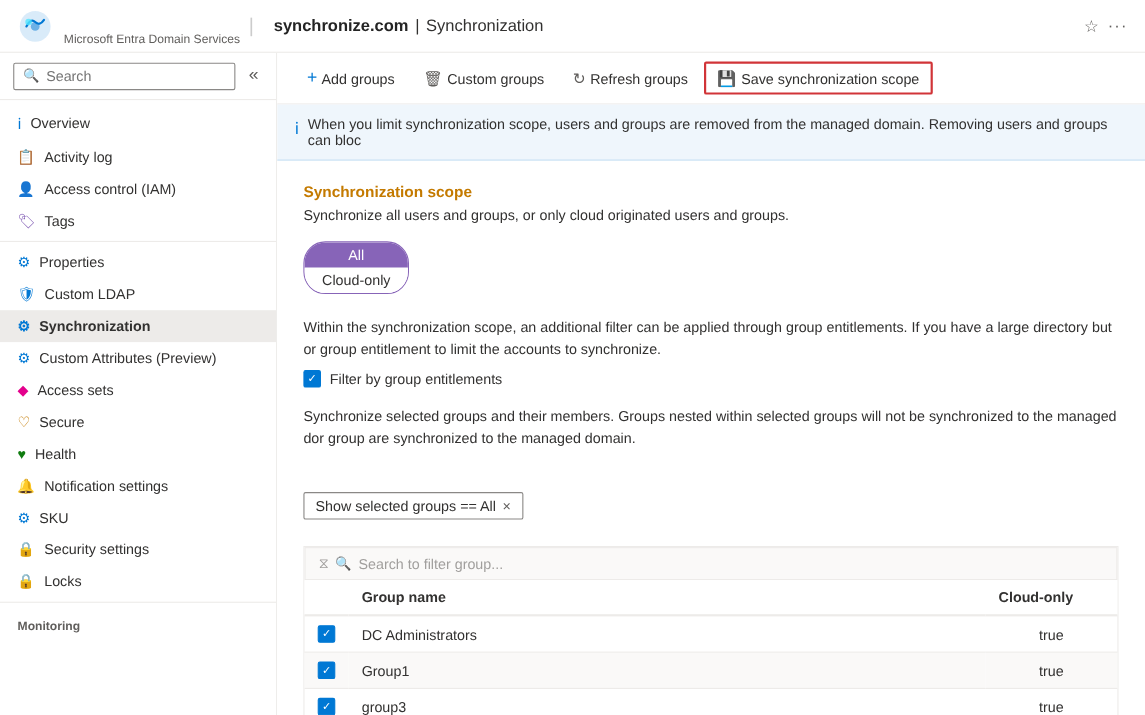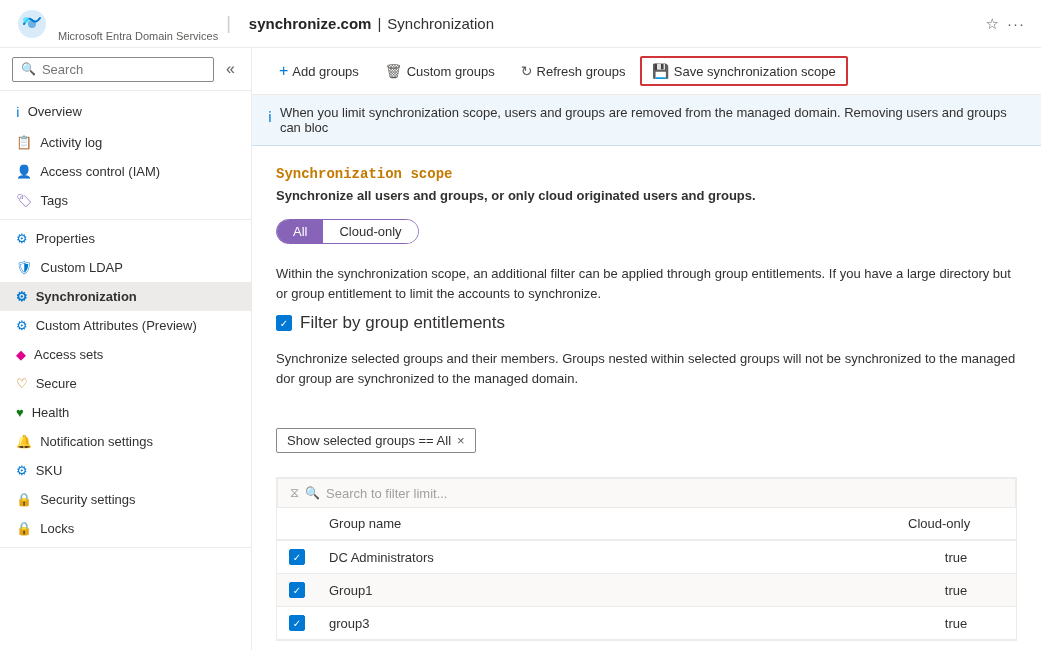--- a/index.html
+++ b/index.html
@@ -33,47 +33,47 @@
     
     .toolbar { display: flex; align-items: center; padding: 8px 16px; border-bottom: 1px solid #edebe9; gap: 4px; background: #fff; flex-shrink: 0; }
     .toolbar-btn { display: flex; align-items: center; gap: 4px; padding: 5px 10px; border: 1px solid transparent; background: none; cursor: pointer; font-size: 13px; color: #323130; border-radius: 2px; }
     .toolbar-btn.primary { border: 2px solid #d13438; border-radius: 2px; }
 
     
     .content { flex: 1; overflow-y: auto; overflow-x: hidden; background: #fff; }
     .info-banner { display: flex; align-items: flex-start; gap: 8px; padding: 10px 16px; background: #eff6fc; border-bottom: 1px solid #c7e0f4; font-size: 13px; color: #323130; }
 
     .content-inner { padding: 20px 24px; }
-    .section-title { font-size: 14px; font-weight: 600; color: #c47a00; margin-bottom: 6px; font-family: Liberation Mono, monospace; }
-    .section-desc { font-size: 13px; color: #323130; margin-bottom: 16px; font-weight: bold; }
+    .section-title { font-size: 14px; font-weight: 600; color: #c47a00; margin-bottom: 6px; }
+    .section-desc { font-size: 13px; color: #323130; margin-bottom: 16px; }
 
     
     .toggle-group { display: flex; align-items: center; margin-bottom: 20px; }
-    .toggle-pill { display: flex; border-radius: 20px; overflow: hidden; border: 1px solid #8764b8; }
+    .toggle-pill { display: flex; border-radius: 20px; overflow: hidden; border: 1px solid #8764b8; flex-direction: column; }
     .toggle-option { padding: 4px 16px; font-size: 13px; cursor: pointer; background: #fff; color: #323130; border: none; }
     .toggle-option.selected { background: #8764b8; color: #fff; }
 
     .filter-section { margin-bottom: 16px; }
     .filter-desc { font-size: 13px; color: #323130; margin-bottom: 10px; line-height: 1.5; }
     .checkbox-row { display: flex; align-items: center; gap: 8px; margin-bottom: 16px; }
     .checkbox-blue { width: 16px; height: 16px; background: #0078d4; border: 1px solid #0078d4; border-radius: 2px; display: flex; align-items: center; justify-content: center; flex-shrink: 0; }
     .checkmark { color: #fff; font-size: 10px; }
-    .checkbox-label { font-size: 17px; }
+    .checkbox-label { font-size: 13px; }
 
     .sync-desc { font-size: 13px; color: #323130; margin-bottom: 14px; line-height: 1.5; }
 
     
     .filter-tag { display: inline-flex; align-items: center; gap: 6px; border: 1px solid #8a8886; border-radius: 2px; padding: 4px 10px; font-size: 13px; margin-bottom: 12px; background: #fff; }
 
     
     .table-search { display: flex; align-items: center; gap: 6px; border: 1px solid #edebe9; padding: 6px 12px; margin-bottom: 0; font-size: 13px; color: #a19f9d; background: #faf9f8; }
 
     
     .data-table { width: 100%; border-collapse: collapse; }
-    .data-table th { text-align: left; padding: 8px 12px; font-weight: 400; font-size: 13px; border-bottom: 2px solid #edebe9; background: #fff; }
+    .data-table th { text-align: left; padding: 8px 12px; font-weight: 700; font-size: 13px; border-bottom: 2px solid #edebe9; background: #fff; }
     .data-table td { padding: 8px 12px; font-size: 13px; border-bottom: 1px solid #edebe9; vertical-align: middle; }
     .data-table tr.row-shaded td { background: #faf9f8; }
     .col-checkbox { width: 36px; }
     .col-name { }
     .col-cloud { width: 120px; text-align: center; }
     .table-checkbox { width: 16px; height: 16px; background: #0078d4; border: 1px solid #0078d4; border-radius: 2px; display: flex; align-items: center; justify-content: center; }
 
     
     ::-webkit-scrollbar { width: 6px; height: 6px; }
     ::-webkit-scrollbar-track { background: transparent; }
@@ -179,20 +179,21 @@
       <div class="nav-item">
         <span style="color:#0078d4;font-size:13px;">🔒</span>
         <span>Security settings</span>
       </div>
       <div class="nav-item">
         <span style="color:#605e5c;font-size:13px;">🔒</span>
         <span>Locks</span>
       </div>
 
       <div class="divider"></div>
+      <div class="section-header">Monitoring</div>
     </div>
   </div>
 
   <div class="content-scroll-area">
 
     <div class="toolbar">
       <button class="toolbar-btn">
         <span style="font-size:16px;color:#0078d4;font-weight:300;">+</span>
         <span>Add groups</span>
       </button>
@@ -247,21 +248,21 @@
               <span style="cursor:pointer;color:#605e5c;font-size:13px;">×</span>
             </div>
           </div>
         </div>
 
         <div style="border:1px solid #edebe9;">
 
           <div class="table-search">
             <span style="color:#a19f9d;font-size:13px;">⧖</span>
             <span style="color:#a19f9d;font-size:12px;">🔍</span>
-            <span style="color:#a19f9d;">Search to filter limit...</span>
+            <span style="color:#a19f9d;">Search to filter group...</span>
           </div>
 
           <table class="data-table">
             <thead>
               <tr>
                 <th class="col-checkbox"></th>
                 <th class="col-name">Group name</th>
                 <th class="col-cloud">Cloud-only</th>
               </tr>
             </thead>

